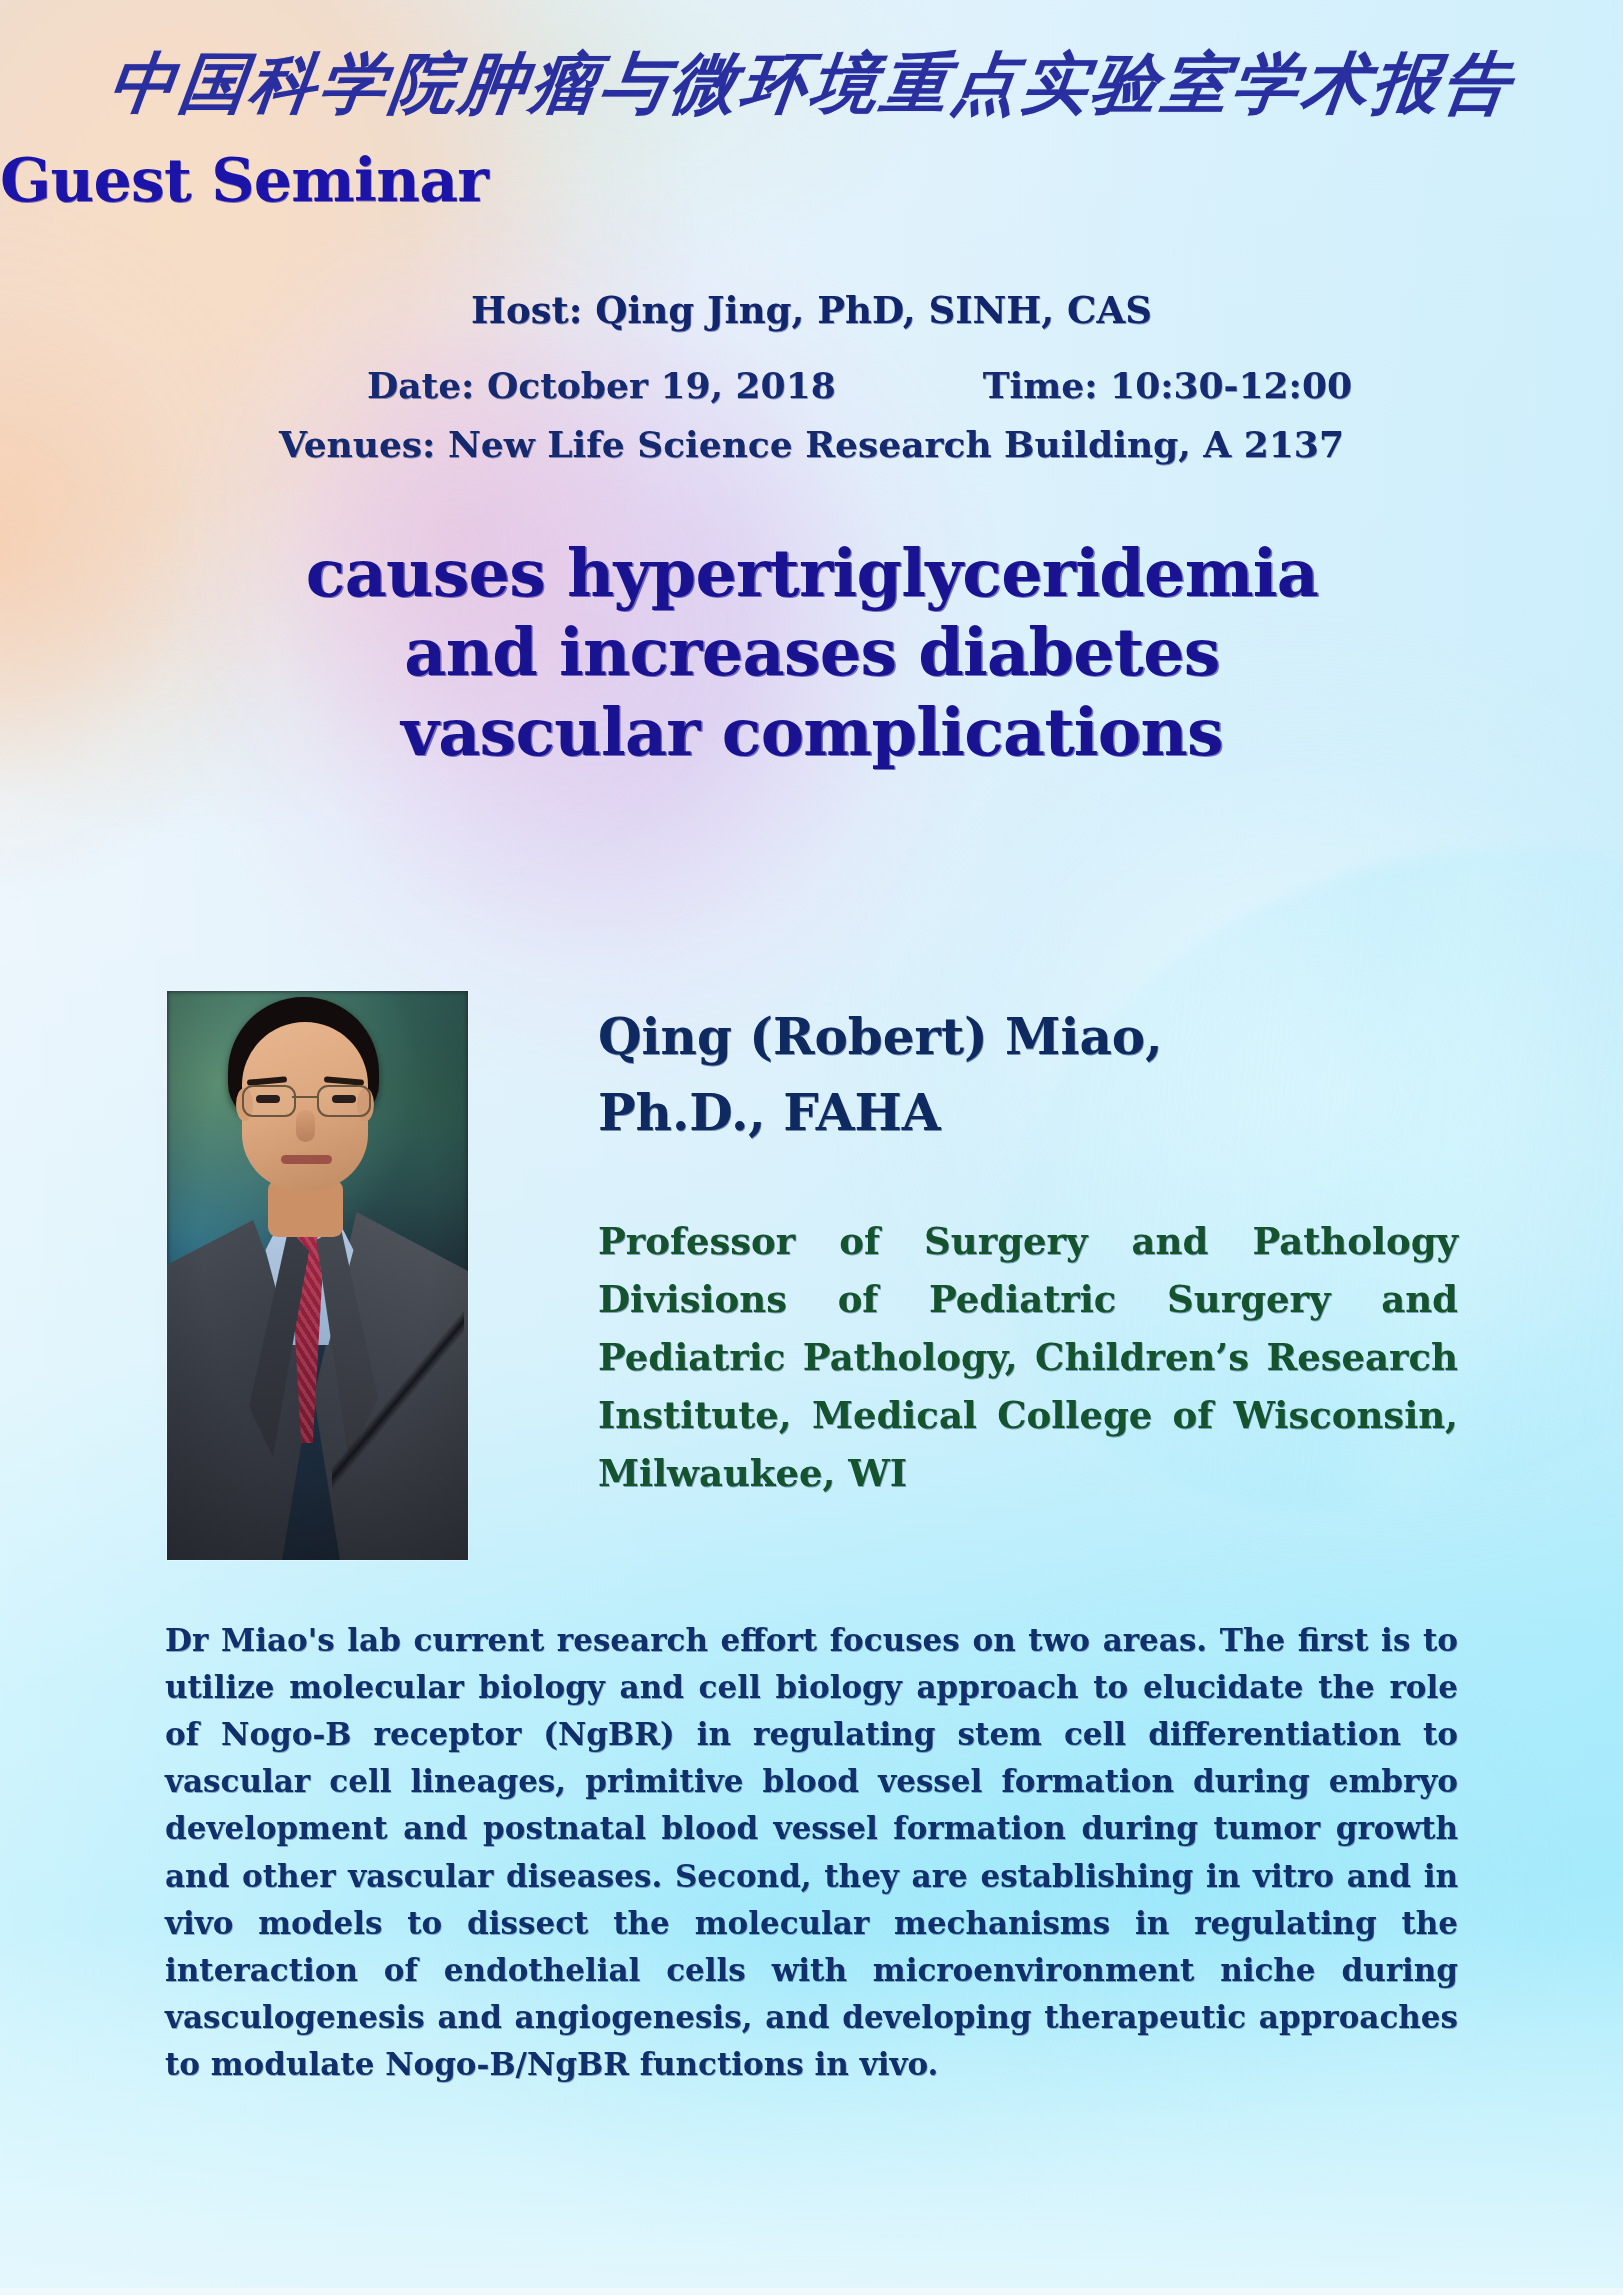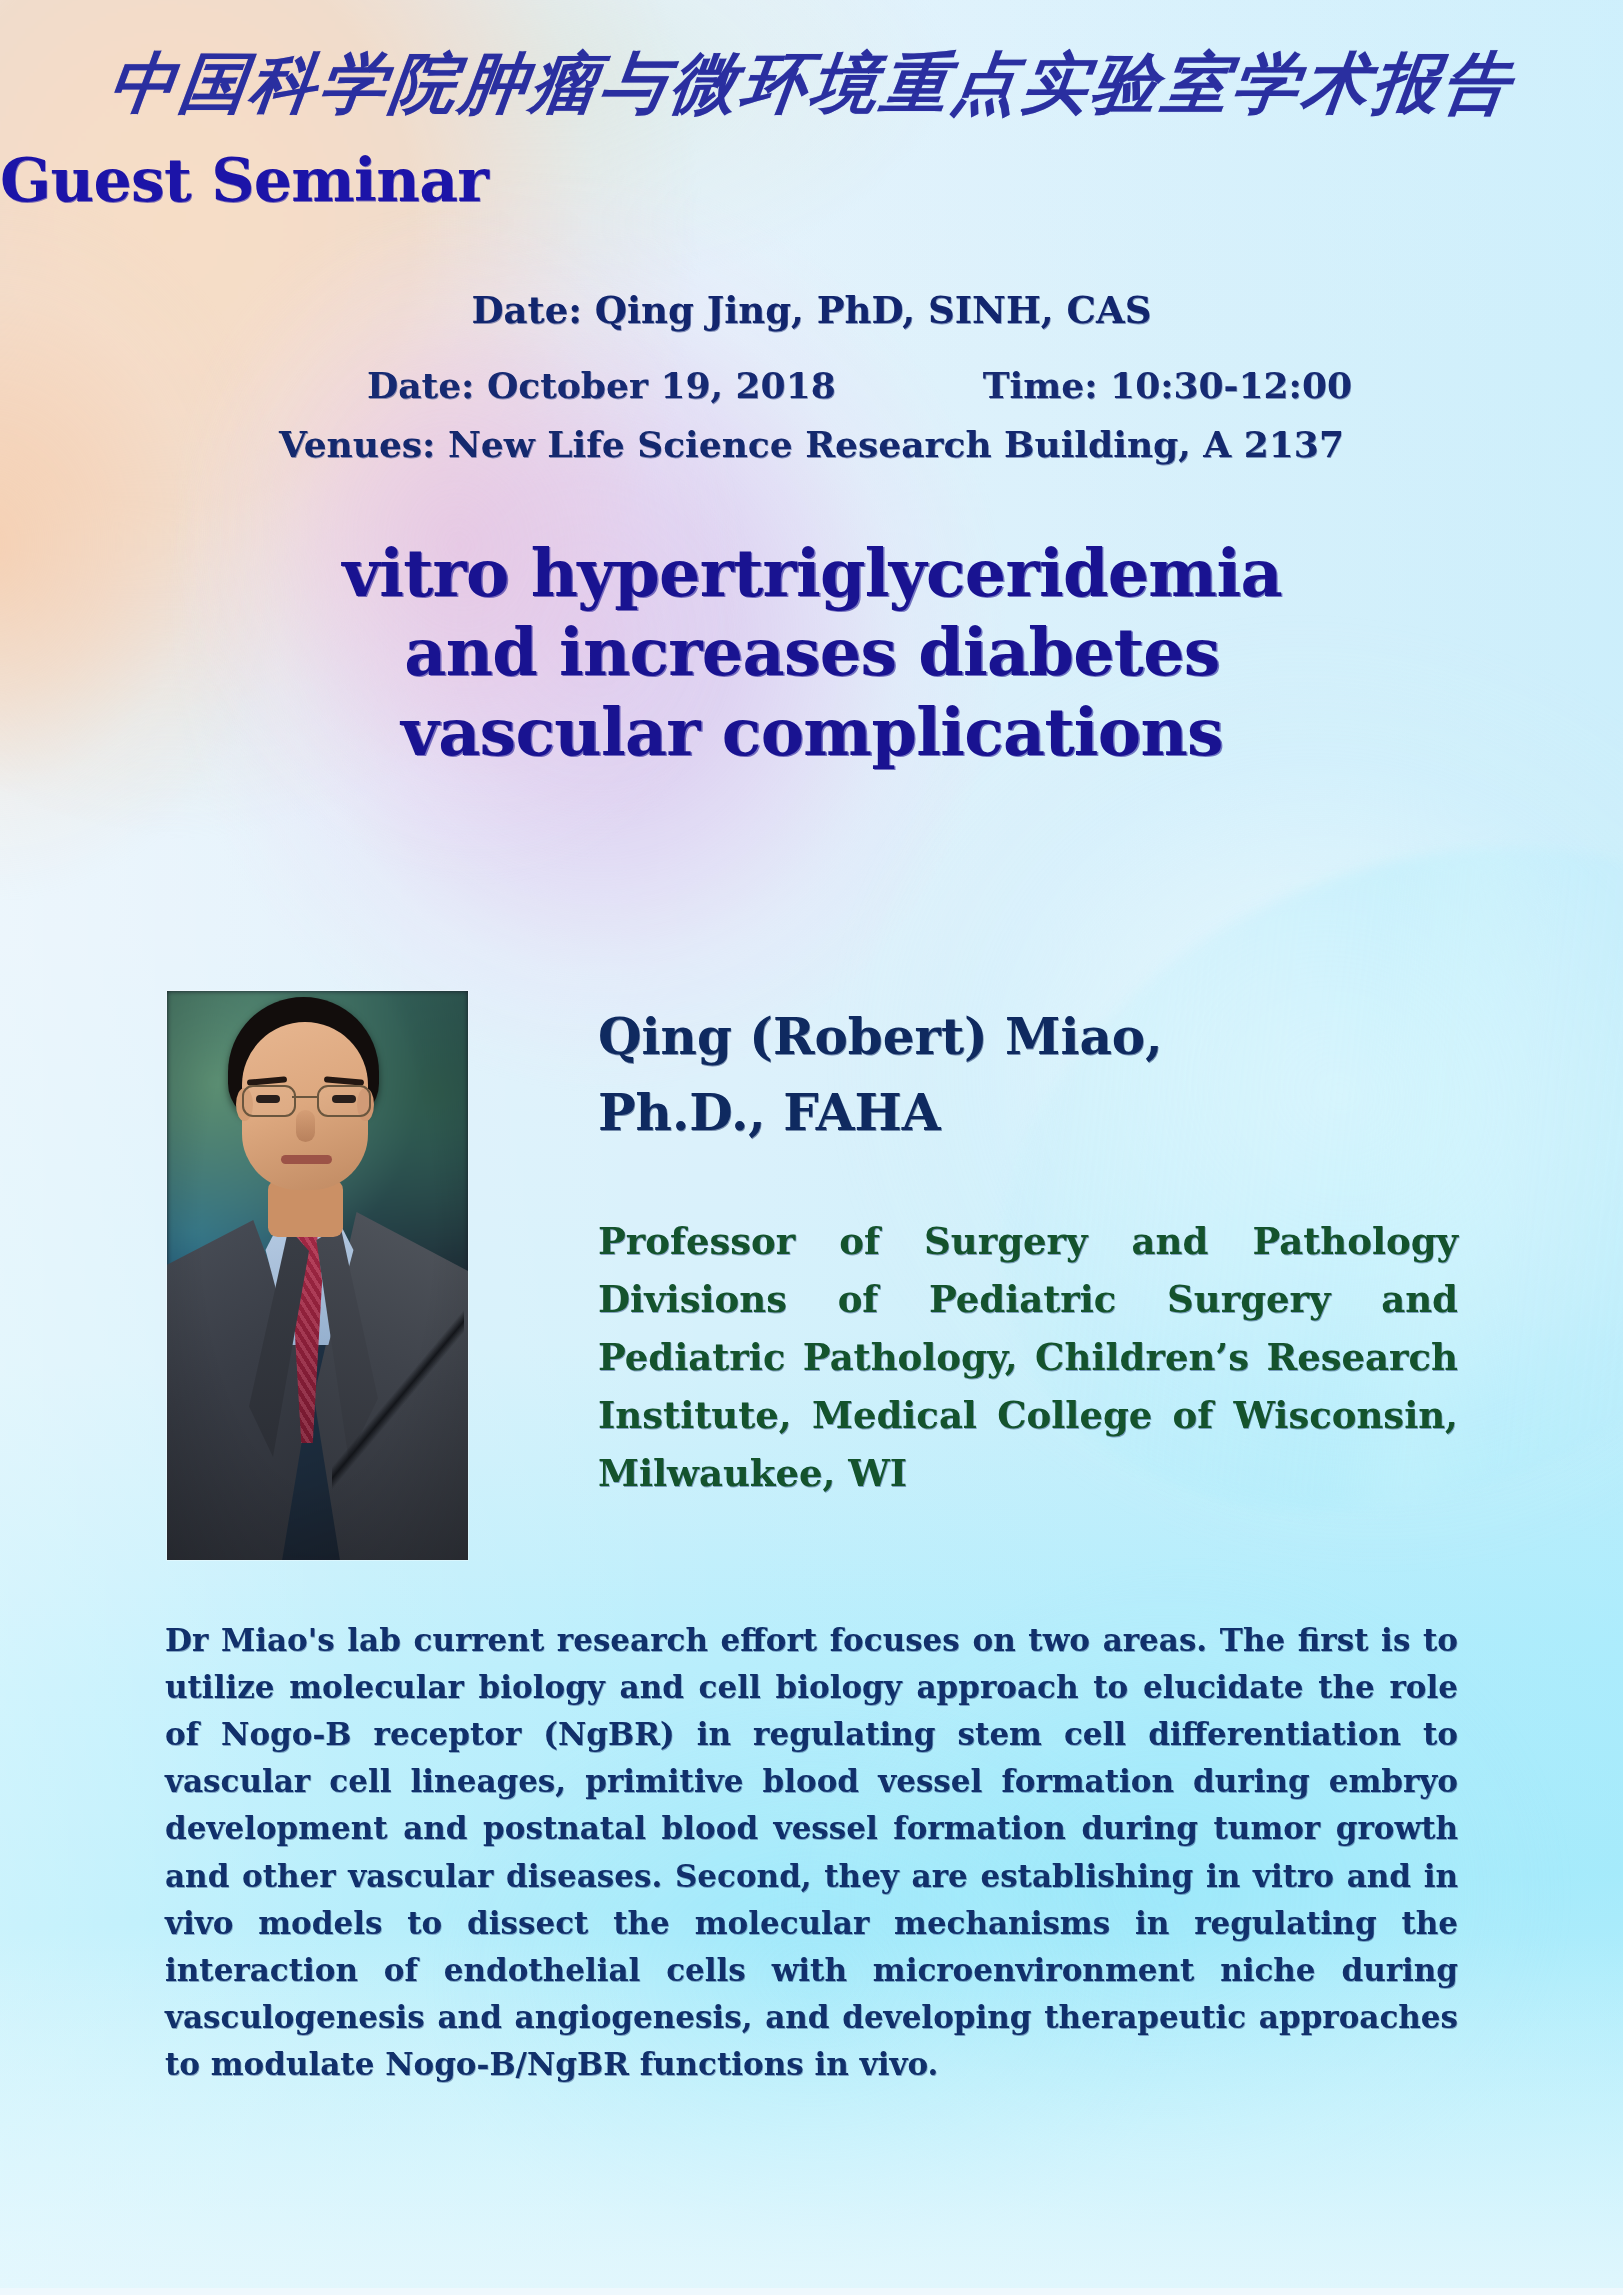--- a/index.html
+++ b/index.html
@@ -412,31 +412,31 @@
   <div class="bg-layer bg-swirl4"></div>
   <div class="bg-layer bg-bottomfade"></div>
   <div class="bg-layer bg-edge"></div>
 
   <div id="content">
 
     <div class="cn-title">中国科学院肿瘤与微环境重点实验室学术报告</div>
 
     <div class="guest-seminar">Guest Seminar</div>
 
-    <div class="host-line">Date: Qing Jing, PhD, SINH, CAS</div>
+    <div class="host-line">Host: Qing Jing, PhD, SINH, CAS</div>
 
     <div class="datetime-row">
       <span>Date: October 19, 2018</span>
       <span>Time: 10:30-12:00</span>
     </div>
 
     <div class="venue-line">Venues: New Life Science Research Building, A 2137</div>
 
     <div class="talk-title">
-      <span>vitro hypertriglyceridemia</span>
+      <span>causes hypertriglyceridemia</span>
       <span>and increases diabetes</span>
       <span>vascular complications</span>
     </div>
 
     <div class="portrait">
       <div class="bg-blur"></div>
       <div class="jacket-l"></div>
       <div class="jacket-r"></div>
       <div class="shirt"></div>
       <div class="tie"></div>

